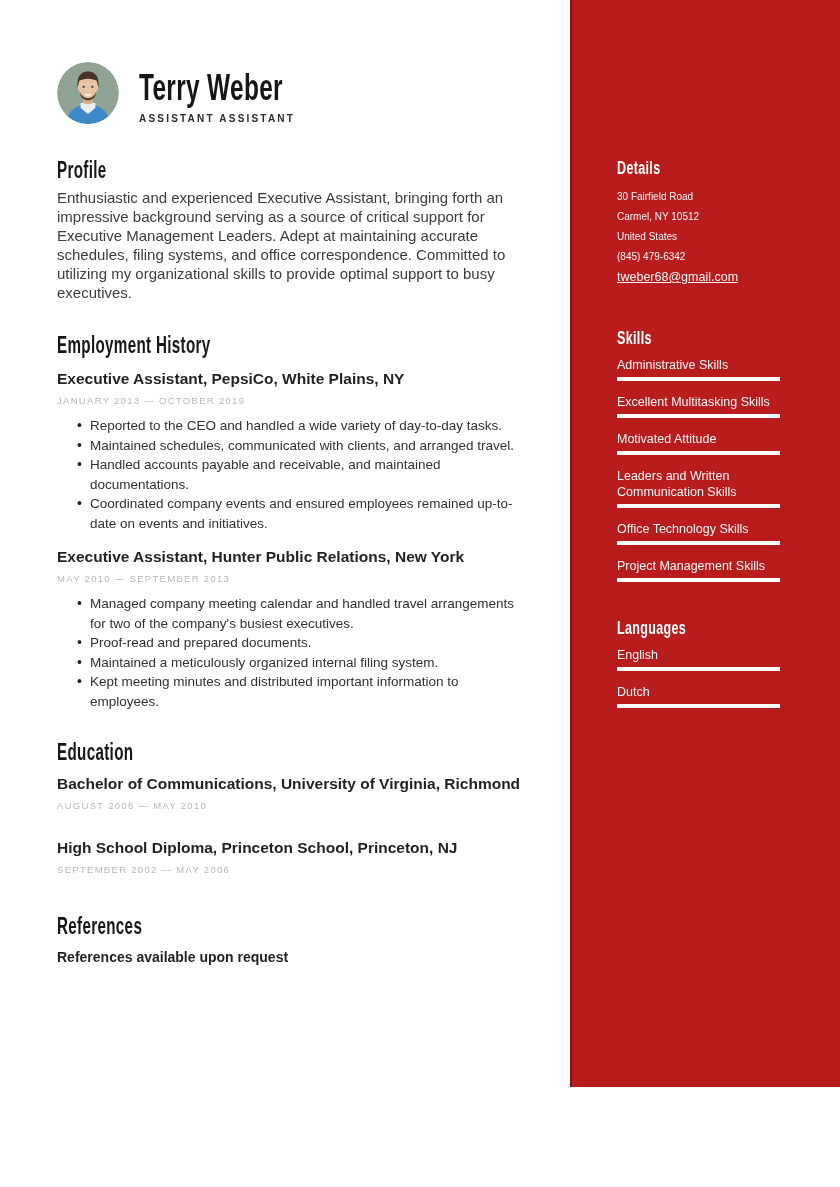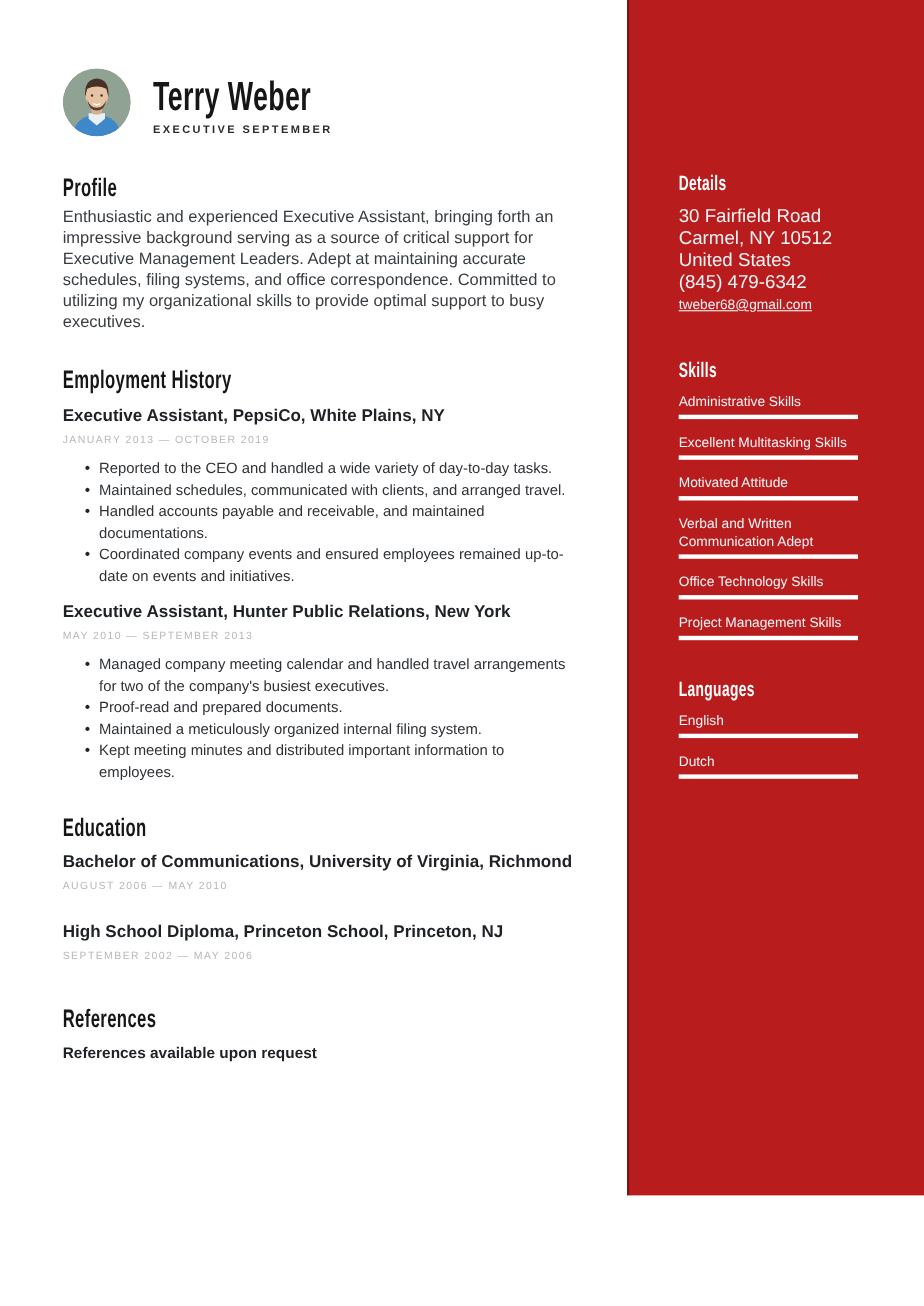--- a/index.html
+++ b/index.html
@@ -69,21 +69,21 @@
     width:270px; min-width:270px;
     background:#b91c1c;
     border-left:2px solid rgba(0,0,0,0.30);
     color:#f4f6f8;
     padding:156px 60px 0 45px;
   }
   .side-heading {
     font-size:19px; line-height:24px; color:#ffffff;
     margin-bottom:7px;
   }
-  .side-line { font-size:17px; line-height:20px; color:#f1f4f7; }
+  .side-line { font-size:10px; line-height:20px; color:#f1f4f7; }
   .side-link {
     font-size:12.5px; line-height:20px; color:#f1f4f7;
     text-decoration:underline; display:inline-block;
   }
   .side-group-skills { margin-top:39px; }
   .side-group-languages { margin-top:34px; }
   .meter-item { margin-bottom:13px; }
   .meter-label { font-size:12.5px; line-height:16px; color:#f1f4f7; padding-bottom:4px; }
   .meter-track { width:100%; height:4px; background:rgba(255,255,255,0.18); }
   .meter-fill { height:4px; background:#ffffff; width:100%; }
@@ -112,21 +112,21 @@
             <path d="M33 42 Q31 16 50 15 Q69 16 67 42 L64 30 Q50 24 36 30 Z" fill="#463226"></path>
             <path d="M36 46 Q38 62 50 62 Q62 62 64 46 Q60 58 50 58 Q40 58 36 46 Z" fill="#57402f"></path>
             <circle cx="43" cy="40" r="1.8" fill="#3a3a3a"></circle>
             <circle cx="57" cy="40" r="1.8" fill="#3a3a3a"></circle>
             <path d="M45 52 Q50 55 55 52" stroke="#ffffff" stroke-width="2" fill="none"></path>
           </g>
         </svg>
       </div>
       <div class="name-block">
         <div class="display name">Terry Weber</div>
-        <div class="job-subtitle">EXECUTIVE SEPTEMBER</div>
+        <div class="job-subtitle">ASSISTANT ASSISTANT</div>
       </div>
     </div>
 
     <div class="sec-profile">
       <div class="display section-heading">Profile</div>
       <div class="body-text">Enthusiastic and experienced Executive Assistant, bringing forth an impressive background serving as a source of critical support for Executive Management Leaders. Adept at maintaining accurate schedules, filing systems, and office correspondence. Committed to utilizing my organizational skills to provide optimal support to busy executives.</div>
     </div>
 
     <div class="sec-employment">
       <div class="display section-heading">Employment History</div>
@@ -201,21 +201,21 @@
             <div class="meter-fill"></div>
           </div>
       </div>
       <div class="meter-item">
         <div class="meter-label">Motivated Attitude</div>
         <div class="meter-track">
             <div class="meter-fill"></div>
           </div>
       </div>
       <div class="meter-item">
-        <div class="meter-label">Verbal and Written Communication Adept</div>
+        <div class="meter-label">Leaders and Written Communication Skills</div>
         <div class="meter-track">
             <div class="meter-fill"></div>
           </div>
       </div>
       <div class="meter-item">
         <div class="meter-label">Office Technology Skills</div>
         <div class="meter-track">
             <div class="meter-fill"></div>
           </div>
       </div>

